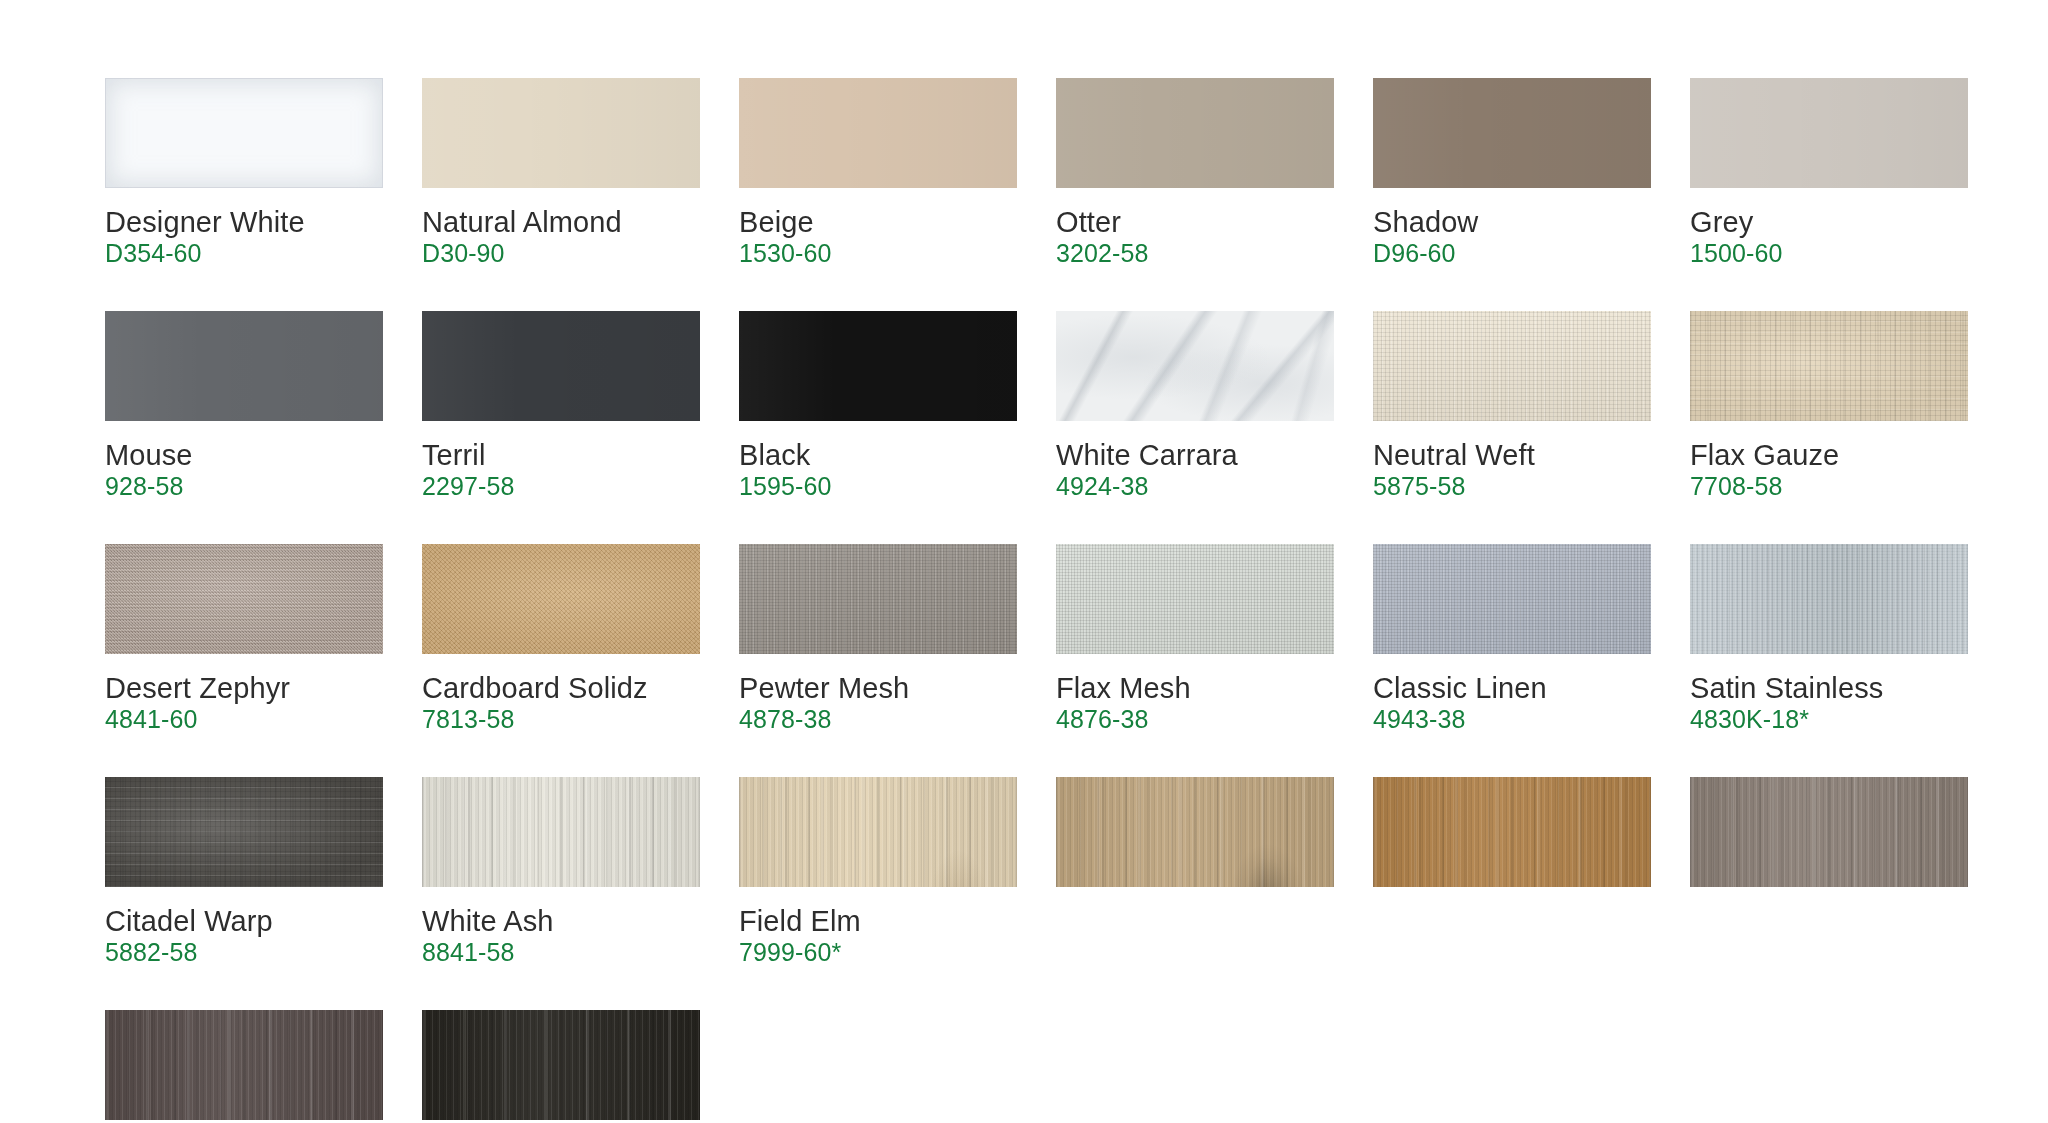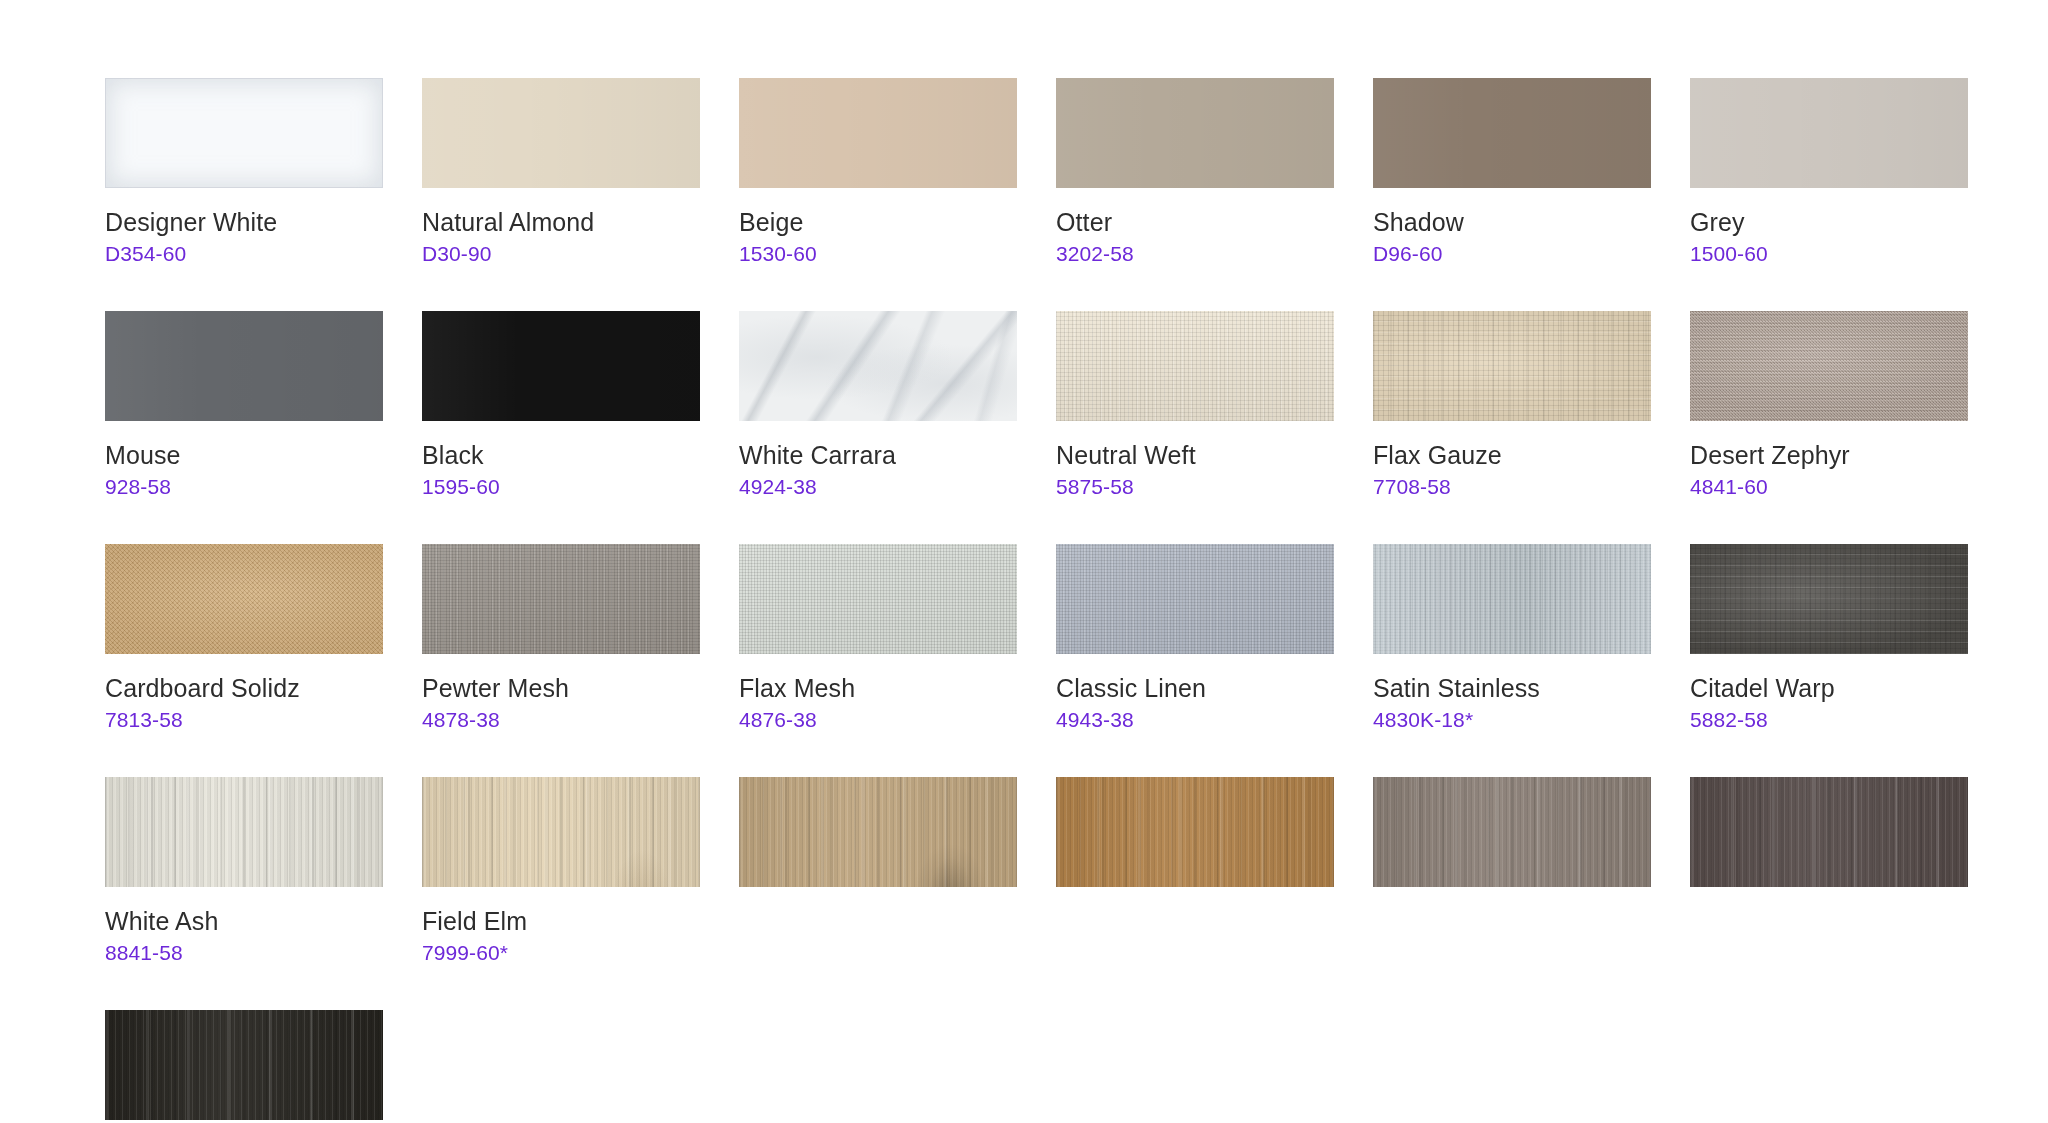--- a/index.html
+++ b/index.html
@@ -38,30 +38,30 @@
     background-color: #cccccc;
   }
 
   .swatch-chip .tex {
     position: absolute;
     inset: 0;
   }
 
   .swatch-label {
     margin-top: 19px;
-    font-size: 25px;
+    font-size: 29px;
     line-height: 31px;
     color: #2d2d2d;
     letter-spacing: 0.1px;
     white-space: nowrap;
   }
   .swatch-code {
-    font-size: 21px;
+    font-size: 25px;
     line-height: 31px;
-    color: #6d28d9;
+    color: #15803d;
     letter-spacing: 0.1px;
     white-space: nowrap;
   }
 
   
 
   
   .tex-gloss {
     box-shadow: inset 0 0 0 1px rgba(205,210,218,0.75),
                 inset 0 0 22px 6px rgba(198,205,214,0.55);
@@ -240,20 +240,27 @@
       <div class="swatch-code">1500-60</div>
     </div>
     <div class="swatch-cell">
       <div class="swatch-chip" style="background-color: rgb(100, 103, 107);">
         <div class="tex tex-flat"></div>
       </div>
       <div class="swatch-label">Mouse</div>
       <div class="swatch-code">928-58</div>
     </div>
     <div class="swatch-cell">
+      <div class="swatch-chip" style="background-color: rgb(57, 60, 64);">
+        <div class="tex tex-flat"></div>
+      </div>
+      <div class="swatch-label">Terril</div>
+      <div class="swatch-code">2297-58</div>
+    </div>
+    <div class="swatch-cell">
       <div class="swatch-chip" style="background-color: rgb(19, 19, 19);">
         <div class="tex tex-flat"></div>
       </div>
       <div class="swatch-label">Black</div>
       <div class="swatch-code">1595-60</div>
     </div>
     <div class="swatch-cell">
       <div class="swatch-chip" style="background-color: rgb(238, 240, 241);">
         <div class="tex tex-marble"></div>
       </div>

